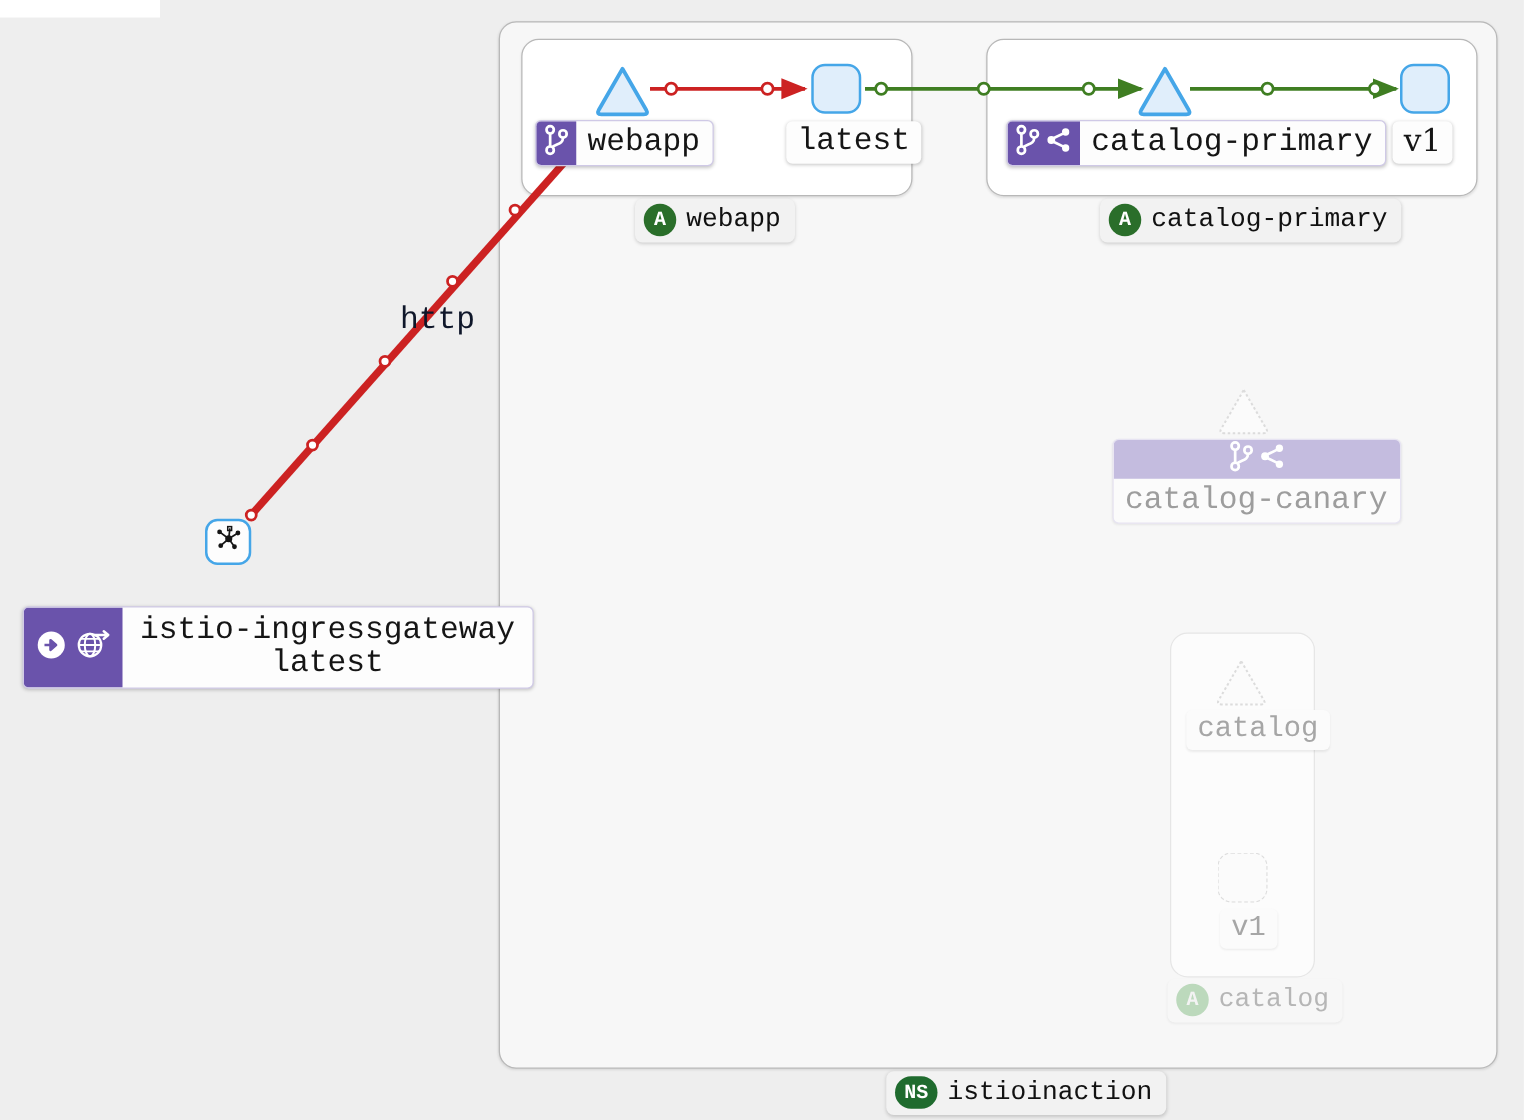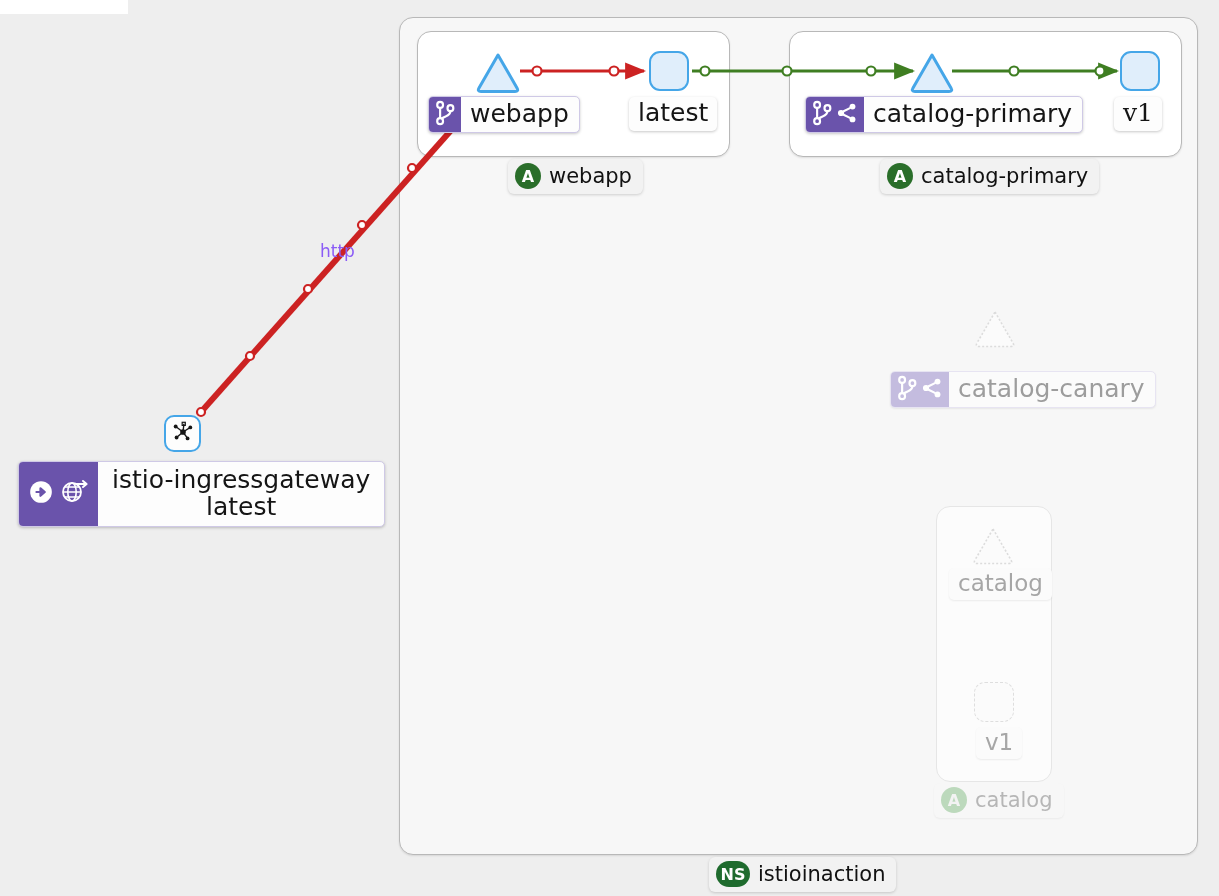--- a/index.html
+++ b/index.html
@@ -3,21 +3,21 @@
 <meta charset="utf-8">
 <style>
   html,body{margin:0;padding:0;}
   body{
     width:1219px;height:896px;
     background:#eeeeee;
     font-family:"DejaVu Sans","Liberation Sans",sans-serif;
     overflow:hidden;position:relative;
   }
   #canvas{position:absolute;inset:0;}
-  .abs{position:absolute;}
+  .abs{position:absolute;font-family:Liberation Mono, monospace;}
 
   
   .topstub{left:0;top:0;width:128px;height:14px;background:#ffffff;}
 
   
   .ns-box{
     left:399px;top:17px;width:797px;height:836px;
     background:#f7f7f7;border:1px solid #b8b8b8;border-radius:14px;
     box-shadow:0 1px 2px rgba(0,0,0,.10);
   }
@@ -93,21 +93,21 @@
     display:flex;align-items:center;justify-content:center;
   }
   .app-pill.dim .pill-circle{background:#bcd9bc;color:#f3f3f3;}
   .ns-pill-circle{
     width:34px;height:26px;border-radius:13px;background:#1f6b2e;
     color:#fff;font-size:16px;font-weight:bold;
     display:flex;align-items:center;justify-content:center;letter-spacing:0;
   }
 
   .edge-label{
-    font-size:17px;color:#8b5cf6;white-space:nowrap;
+    font-size:25px;color:#0f172a;white-space:nowrap;
   }
 
   svg.overlay{position:absolute;left:0;top:0;width:1219px;height:896px;pointer-events:none;}
 </style>
 </head>
 <body>
 
 <div id="canvas">
 
   <div class="abs topstub"></div>
@@ -204,21 +204,21 @@
         <circle cx="12" cy="12" r="3.1" fill="#151515"></circle>
         <circle cx="4" cy="6" r="2.1" fill="#151515"></circle>
         <circle cx="20" cy="7" r="2.1" fill="#151515"></circle>
         <circle cx="5" cy="18" r="2.1" fill="#151515"></circle>
         <circle cx="17" cy="19" r="2.1" fill="#151515"></circle>
         <rect x="11.1" y="1.4" width="3.4" height="3.4" fill="none" stroke="#151515" stroke-width="1.3"></rect>
       </svg>
     </span>
   </div>
 
-  <div class="abs badged" style="left:18px;top:461px;">
+  <div class="abs badged" style="left:18px;top:485px;">
     <div class="badge-icons" style="padding:0 9px;gap:5px;">
       <span>
         <svg width="26" height="26" viewBox="0 0 24 24">
           <circle cx="12" cy="12" r="10" fill="#ffffff"></circle>
           <path d="M7 12 h8 M11.5 8.5 L15.5 12 L11.5 15.5 z" fill="#6a53ab" stroke="#6a53ab" stroke-width="2" stroke-linejoin="round"></path>
         </svg>
       </span>
       <span>
         <svg width="30" height="26" viewBox="0 0 30 24">
           <circle cx="13" cy="12" r="9" fill="none" stroke="#ffffff" stroke-width="1.8"></circle>
@@ -282,21 +282,21 @@
     <div class="badge-text">catalog-primary</div>
   </div>
 
   <div class="abs node-label label-serif" style="left:1114px;top:97px;">v1</div>
 
   <div class="abs app-pill" style="left:880px;top:159px;">
     <span class="pill-circle">A</span>
     <span>catalog-primary</span>
   </div>
 
-  <div class="abs badged dim" style="left:890px;top:371px;">
+  <div class="abs badged dim" style="left:890px;top:351px;flex-direction:column;">
     <div class="badge-icons">
       <span>
         <svg width="20" height="26" viewBox="0 0 18 24">
           <circle cx="4.5" cy="4.5" r="2.7" fill="none" stroke="#ffffff" stroke-width="2"></circle>
           <circle cx="4.5" cy="19.5" r="2.7" fill="none" stroke="#ffffff" stroke-width="2"></circle>
           <circle cx="14" cy="7.5" r="2.7" fill="none" stroke="#ffffff" stroke-width="2"></circle>
           <line x1="4.5" y1="7.2" x2="4.5" y2="16.8" stroke="#ffffff" stroke-width="2"></line>
           <path d="M14 10.2 C14 15.5 8.5 14.5 5.6 17.6" fill="none" stroke="#ffffff" stroke-width="2"></path>
         </svg>
       </span>

